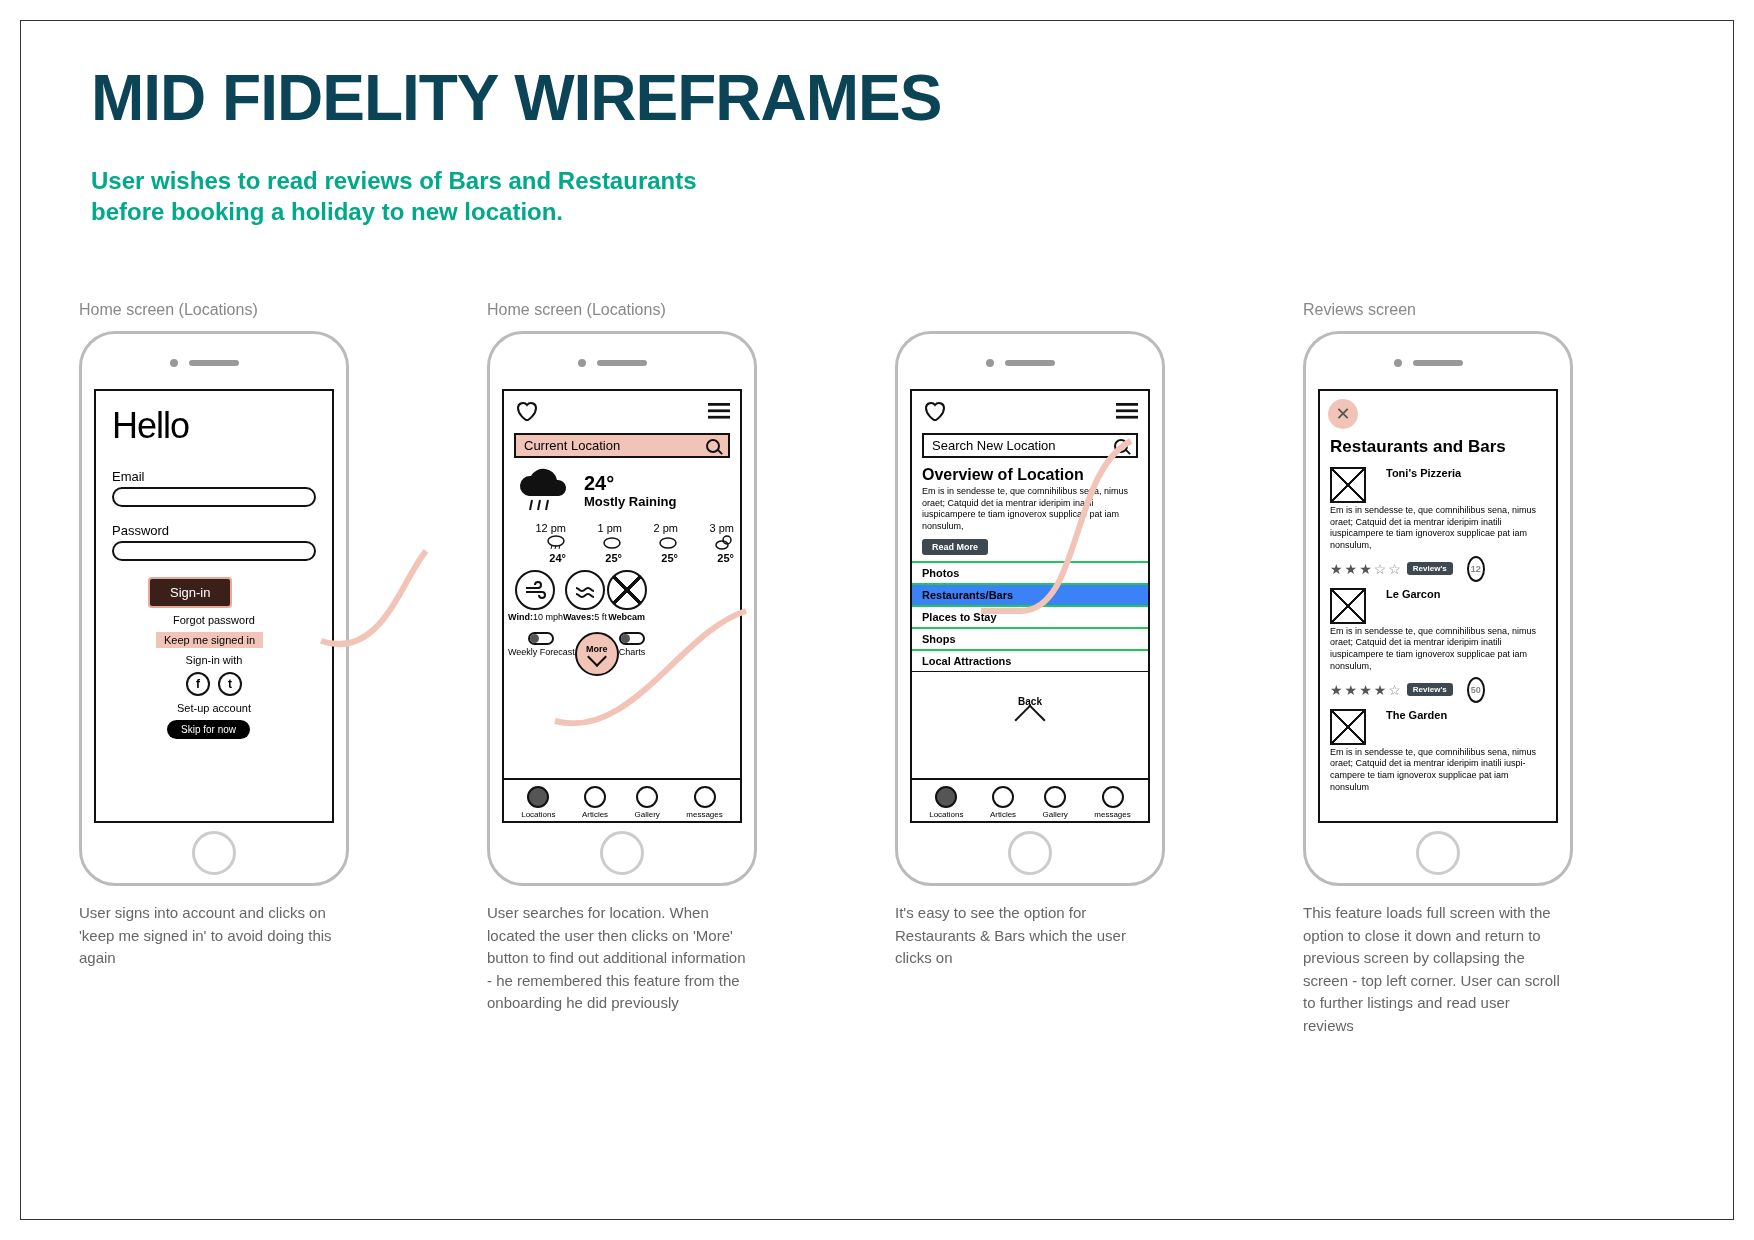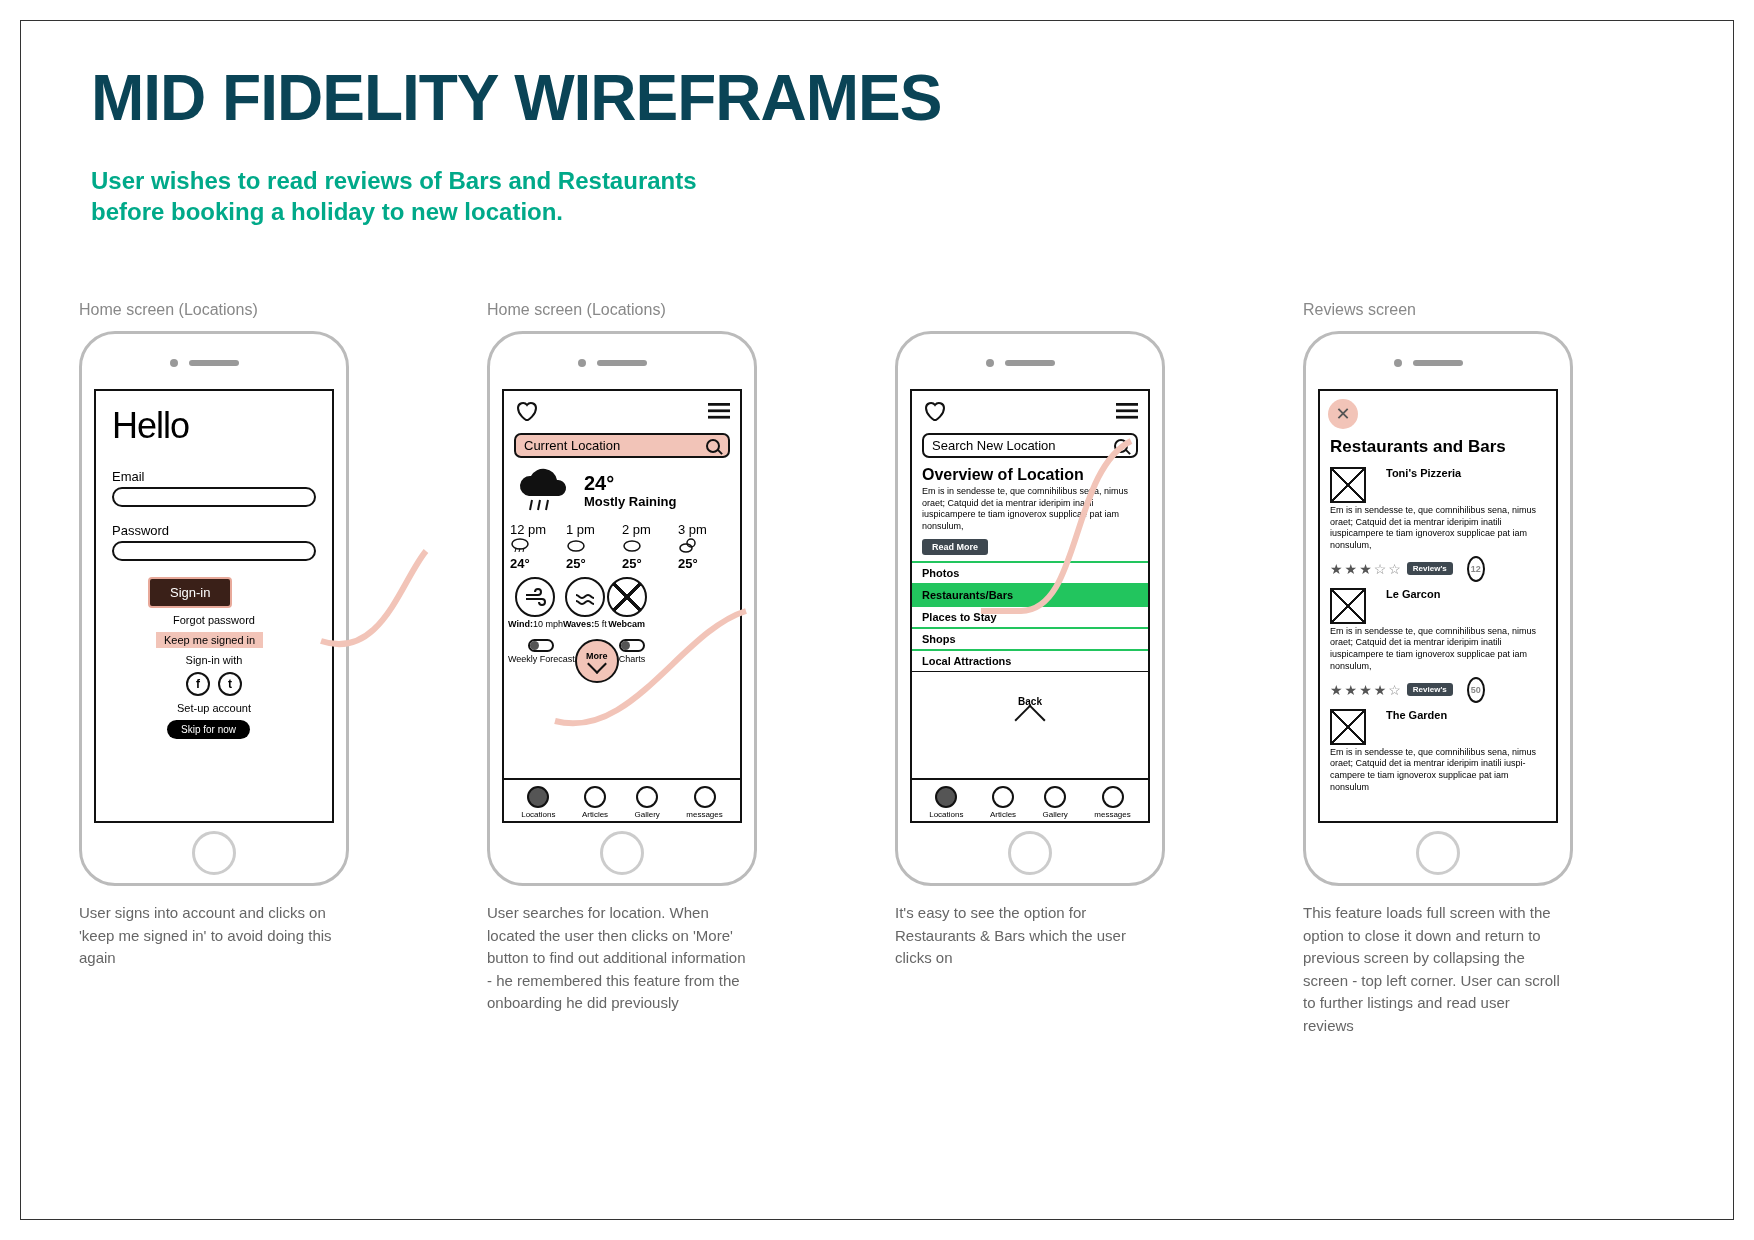--- a/index.html
+++ b/index.html
@@ -25,47 +25,47 @@
 .forgot,.keep,.siw,.setup{font-size:11px;text-align:center;margin-top:6px}
 .keep{background:#f2c4b8;padding:2px 8px;display:inline-block;margin-left:44px}
 .social{display:flex;justify-content:center;gap:8px;margin-top:6px}
 .social div{width:24px;height:24px;border:2px solid #111;border-radius:50%;display:flex;align-items:center;justify-content:center;font-size:12px;font-weight:700}
 .skip{background:#000;color:#fff;padding:4px 14px;border-radius:10px;font-size:10px;display:inline-block;margin-left:55px;margin-top:6px}
 
 .topbar{display:flex;justify-content:space-between;align-items:center;padding:8px 10px}
 .heart{width:24px;height:24px}
 .heart svg,.menu svg{display:block}
 .menu{width:22px}
-.search{margin:2px 10px;border:2px solid #111;border-radius:7px;padding:3px 8px;font-size:13px;display:flex;justify-content:space-between;align-items:center}
+.search{margin:2px 10px;border:2px solid #111;border-radius:0;padding:3px 8px;font-size:13px;display:flex;justify-content:space-between;align-items:center}
 .search.hl{background:#f2c4b8}
 .mag{width:14px;height:14px;border:2px solid #111;border-radius:50%;position:relative}
 .mag::after{content:"";position:absolute;width:6px;height:2px;background:#111;bottom:-2px;right:-5px;transform:rotate(45deg)}
 .wmain{display:flex;padding:6px 10px;gap:10px;align-items:center}
 .bigtemp{font-size:20px;font-weight:700}
 .cond{font-size:13px;font-weight:700;line-height:1.1}
-.hourly{display:flex;justify-content:space-around;padding:0 6px;font-size:13px;text-align:left}
+.hourly{display:flex;justify-content:space-around;padding:0 6px;font-size:11px;text-align:right}
 .hourly div{flex:1}
 .inforow{display:flex;justify-content:flex-start;padding:6px 4px;text-align:center;font-size:9px}
 .circ{width:40px;height:40px;border:2px solid #111;border-radius:50%;margin:0 auto 2px;display:flex;align-items:center;justify-content:center}
 .cross{background:linear-gradient(45deg,transparent 47%,#111 47%,#111 53%,transparent 53%),linear-gradient(-45deg,transparent 47%,#111 47%,#111 53%,transparent 53%)}
 .togrow{display:flex;justify-content:flex-start;padding:4px 4px 0;font-size:9px;text-align:center;align-items:flex-start}
 .toggle{width:26px;height:13px;border:2px solid #111;border-radius:7px;margin:0 auto 2px;position:relative}
 .toggle::before{content:"";position:absolute;width:9px;height:9px;background:#555;border-radius:50%;top:0;left:0}
 .more{width:44px;height:44px;border:2px solid #111;border-radius:50%;background:#f2c4b8;margin:0 auto;display:flex;flex-direction:column;align-items:center;justify-content:center;font-size:9px;font-weight:700}
 .more::after{content:"";width:12px;height:12px;border-right:2px solid #111;border-bottom:2px solid #111;transform:rotate(45deg);margin-top:-4px}
 .tabbar{position:absolute;bottom:0;left:0;right:0;border-top:2px solid #111;display:flex;justify-content:space-around;padding:6px 4px 2px;font-size:8px;text-align:center;background:#fff}
 .tabc{width:22px;height:22px;border:2px solid #111;border-radius:50%;margin:0 auto 2px}
 .tabc.on{background:#555}
 
 .ovtitle{font-size:16px;font-weight:900;padding:6px 10px 2px}
 .ovtext{font-size:9px;padding:0 10px;line-height:1.3}
 .readmore{background:#3e4850;color:#fff;font-size:9px;font-weight:700;padding:3px 10px;border-radius:3px;margin:6px 10px;display:inline-block}
 .listitem{border-top:2px solid #22c55e;padding:4px 10px;font-size:11px;font-weight:900}
 .listitem.last{border-bottom:1px solid #111}
-.listitem.hl{background:#22c55e}
+.listitem.hl{background:#3b82f6}
 .back{text-align:center;font-size:10px;font-weight:700;margin-top:24px}
 .back::after{content:"";display:block;width:20px;height:20px;border-left:2px solid #111;border-top:2px solid #111;transform:rotate(45deg);margin:2px auto 0}
 
 .closex{width:30px;height:30px;border-radius:50%;background:#f2c4b8;display:flex;align-items:center;justify-content:center;margin:8px;font-size:18px;color:#555}
 .rtitle{font-size:17px;font-weight:900;padding:0 10px 6px}
 .review{padding:4px 10px 2px}
 .rhead{display:flex;gap:20px}
 .thumb{width:36px;height:36px;border:2px solid #111;flex-shrink:0;background:linear-gradient(45deg,transparent 47%,#111 47%,#111 53%,transparent 53%),linear-gradient(-45deg,transparent 47%,#111 47%,#111 53%,transparent 53%)}
 .rname{font-size:11px;font-weight:900}
 .rtext{font-size:9px;line-height:1.3;margin-top:2px}

